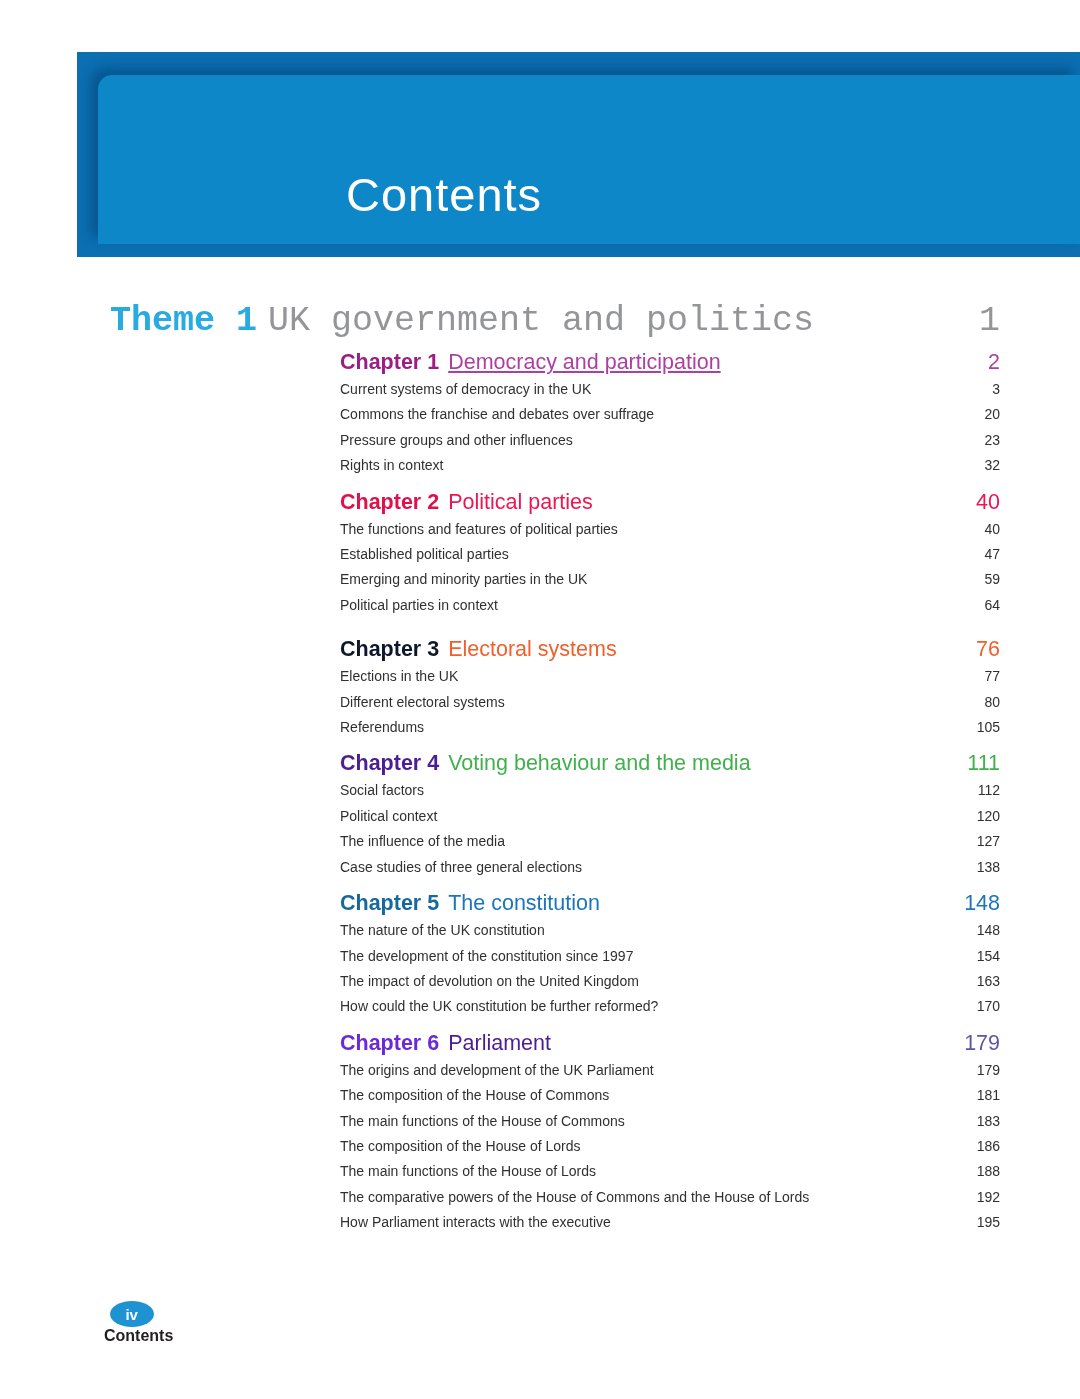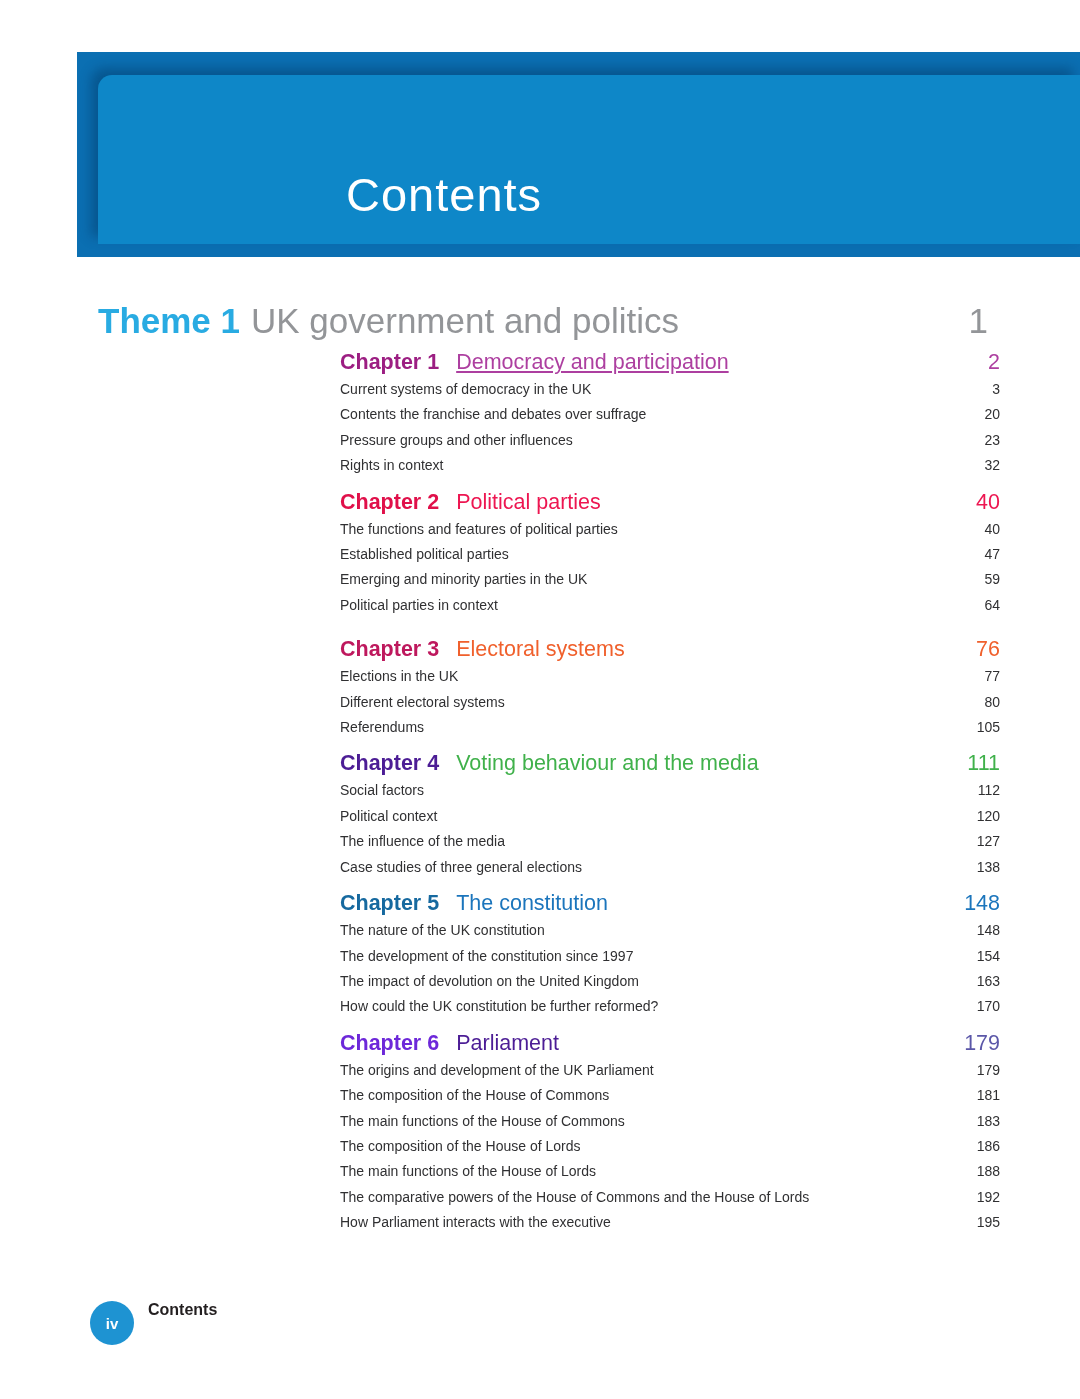--- a/index.html
+++ b/index.html
@@ -18,47 +18,47 @@
     background:var(--banner-bg,#0e87c8);
     border-top-left-radius:14px;
     box-shadow:-7px -7px 12px rgba(3,55,100,0.45);
   }
   .banner-title{
     position:absolute;left:248px;top:92px;
     font-size:47px;font-weight:400;letter-spacing:1px;color:#ffffff;
   }
   
   .theme-row{
-    position:absolute;left:98px;top:299px;width:890px;
-    display:flex;align-items:center;font-size:35px;line-height:44px;
+    position:absolute;left:110px;top:299px;width:890px;
+    display:flex;align-items:center;font-size:35px;line-height:44px;font-family:Liberation Mono, monospace;
   }
   .theme-label{font-weight:bold;}
   .theme-title{margin-left:11px;font-weight:400;}
   .theme-page{margin-left:auto;}
   
   .toc{
     position:absolute;left:340px;top:349px;width:660px;
   }
   .chapter{margin-bottom:10px;}
   .chapter-heading{
     display:flex;align-items:baseline;
     font-size:21.5px;line-height:27px;margin-bottom:1px;
   }
-  .chapter-number{font-weight:bold;margin-right:17px;}
+  .chapter-number{font-weight:bold;margin-right:9px;}
   .chapter-page{margin-left:auto;}
   .toc-item{
     display:flex;align-items:flex-end;
     font-size:14px;line-height:25.4px;color:#303032;
   }
   .toc-item-label{max-width:512px;}
   .toc-item-page{margin-left:auto;}
   
   .footer{
     position:absolute;left:90px;top:1301px;height:44px;
-    display:flex;align-items:flex-start;
+    display:flex;align-items:center;flex-direction:column;
   }
   .page-badge{
     width:44px;height:44px;border-radius:50%;
     background:var(--badge-bg,#1e93d2);color:#ffffff;
     font-weight:bold;font-size:15px;
     display:flex;align-items:center;justify-content:center;
   }
   .footer-label{
     margin-left:14px;font-weight:bold;font-size:16px;color:#231f20;
   }
@@ -85,21 +85,21 @@
       <span class="chapter-title" style="color: rgb(173, 63, 160); text-decoration: underline;">Democracy and participation</span>
       <span class="chapter-page" style="color: rgb(173, 63, 160);">2</span>
     </div>
     <div class="chapter-items">
   <div class="toc-item">
     <span class="toc-item-label">Current systems of democracy in the UK</span>
     <span class="toc-item-page">3</span>
   </div>
 
   <div class="toc-item">
-    <span class="toc-item-label">Contents the franchise and debates over suffrage</span>
+    <span class="toc-item-label">Commons the franchise and debates over suffrage</span>
     <span class="toc-item-page">20</span>
   </div>
 
   <div class="toc-item">
     <span class="toc-item-label">Pressure groups and other influences</span>
     <span class="toc-item-page">23</span>
   </div>
 
   <div class="toc-item">
     <span class="toc-item-label">Rights in context</span>
@@ -132,21 +132,21 @@
 
   <div class="toc-item">
     <span class="toc-item-label">Political parties in context</span>
     <span class="toc-item-page">64</span>
   </div>
 </div>
   </div>
 
   <div class="chapter">
     <div class="chapter-heading">
-      <span class="chapter-number" style="color: #be185d;">Chapter 3</span>
+      <span class="chapter-number" style="color: #0f172a;">Chapter 3</span>
       <span class="chapter-title" style="color: rgb(240, 96, 44);">Electoral systems</span>
       <span class="chapter-page" style="color: rgb(240, 96, 44); margin-top: 8px;">76</span>
     </div>
     <div class="chapter-items">
   <div class="toc-item">
     <span class="toc-item-label">Elections in the UK</span>
     <span class="toc-item-page">77</span>
   </div>
 
   <div class="toc-item">

